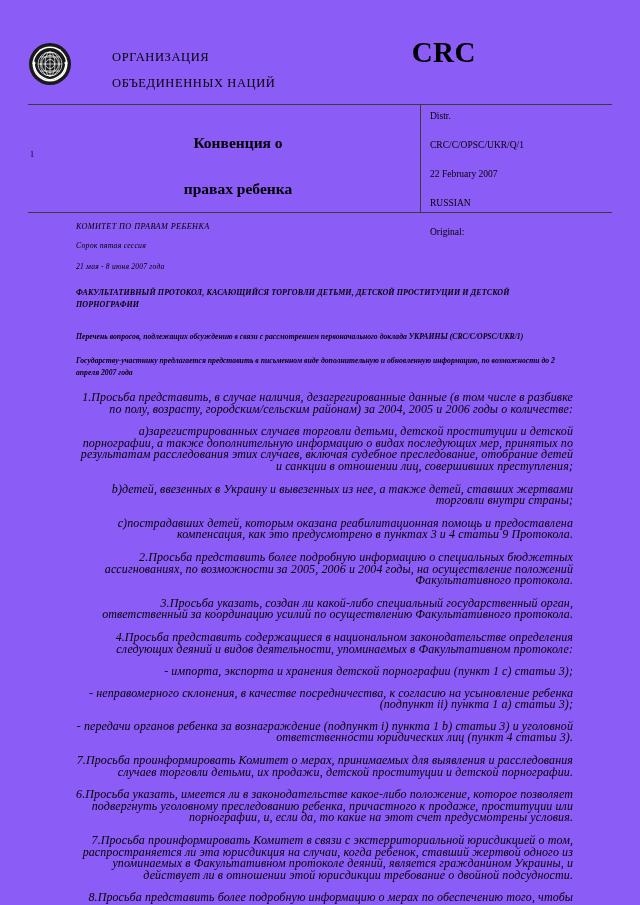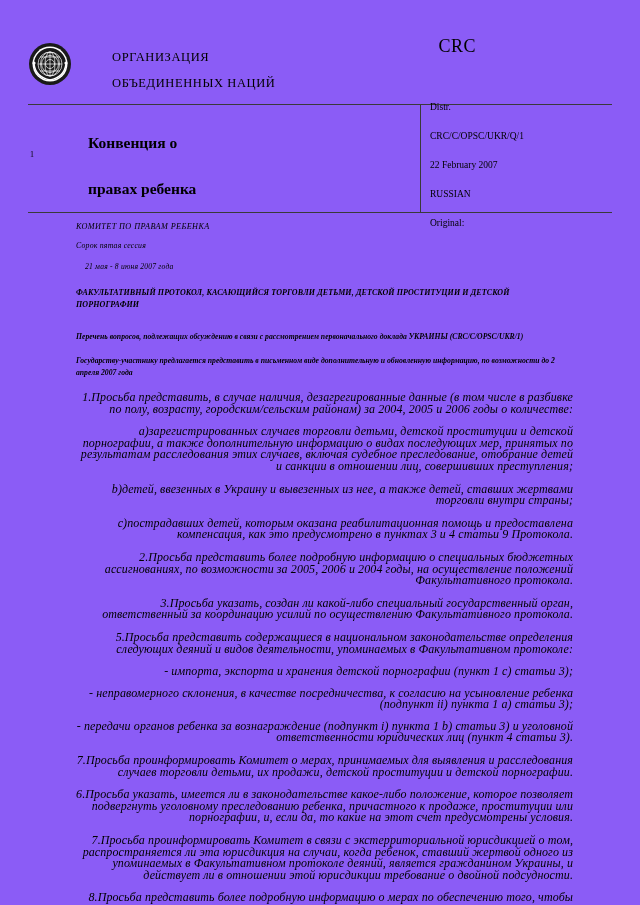--- a/index.html
+++ b/index.html
@@ -49,22 +49,22 @@
     line-height: 26px;
     color: #000;
   }
   .org-lines div { white-space: nowrap; }
 
   .crc-mark {
     position: absolute;
     right: 164px;
     top: 36px;
     font-family: "Liberation Serif", serif;
-    font-size: 18px;
-    font-weight: normal;
+    font-size: 29px;
+    font-weight: bold;
     letter-spacing: 0.5px;
   }
 
   
   .rule {
     position: absolute;
     left: 28px;
     width: 584px;
     height: 0;
     border-top: 1px solid #3a3a3a;
@@ -84,35 +84,35 @@
   
   .conv-title {
     position: absolute;
     left: 88px;
     top: 120px;
     width: 300px;
     font-size: 15.5px;
     font-weight: bold;
     line-height: 46px;
   }
-  .conv-title div { white-space: nowrap; }
+  .conv-title div { white-space: nowrap; text-align: center; }
 
   .side-num {
     position: absolute;
     left: 30px;
     top: 150px;
     font-size: 8px;
     color: #000;
   }
 
   
   .distr {
     position: absolute;
     left: 430px;
-    top: 101px;
+    top: 110px;
     width: 190px;
     font-size: 9.5px;
     line-height: 12px;
     color: #000;
   }
   .distr .row { margin-bottom: 17px; }
   .distr .row:last-child { margin-bottom: 0; }
 
   
   .body {
@@ -129,21 +129,20 @@
   }
   .b-session {
     font-size: 7.8px;
     letter-spacing: 0.2px;
     margin-bottom: 12px;
   }
   .b-dates {
     font-size: 7.6px;
     letter-spacing: 0.2px;
     margin-bottom: 16px;
-    margin-left: 9px;
   }
   .b-head {
     font-size: 8px;
     font-weight: bold;
     line-height: 12px;
     letter-spacing: 0.1px;
     margin-bottom: 20px;
   }
   .b-sub {
     font-size: 7.7px;
@@ -234,21 +233,21 @@
     <div class="b-head">ФАКУЛЬТАТИВНЫЙ ПРОТОКОЛ, КАСАЮЩИЙСЯ ТОРГОВЛИ ДЕТЬМИ, ДЕТСКОЙ ПРОСТИТУЦИИ И ДЕТСКОЙ ПОРНОГРАФИИ</div>
     <div class="b-sub">Перечень вопросов, подлежащих обсуждению в связи с рассмотрением первоначального доклада УКРАИНЫ (CRC/C/OPSC/UKR/1)</div>
     <div class="b-note">Государству-участнику предлагается представить в письменном виде дополнительную и обновленную информацию, по возможности до 2 апреля 2007 года</div>
 
     <div class="para">1.Просьба представить, в случае наличия, дезагрегированные данные (в том числе в разбивке по полу, возрасту, городским/сельским районам) за 2004, 2005 и 2006 годы о количестве:</div>
     <div class="para">a)зарегистрированных случаев торговли детьми, детской проституции и детской порнографии, а также дополнительную информацию о видах последующих мер, принятых по результатам расследования этих случаев, включая судебное преследование, отобрание детей и санкции в отношении лиц, совершивших преступления;</div>
     <div class="para">b)детей, ввезенных в Украину и вывезенных из нее, а также детей, ставших жертвами торговли внутри страны;</div>
     <div class="para">c)пострадавших детей, которым оказана реабилитационная помощь и предоставлена компенсация, как это предусмотрено в пунктах 3 и 4 статьи 9 Протокола.</div>
     <div class="para">2.Просьба представить более подробную информацию о специальных бюджетных ассигнованиях, по возможности за 2005, 2006 и 2004 годы, на осуществление положений Факультативного протокола.</div>
     <div class="para">3.Просьба указать, создан ли какой-либо специальный государственный орган, ответственный за координацию усилий по осуществлению Факультативного протокола.</div>
-    <div class="para">5.Просьба представить содержащиеся в национальном законодательстве определения следующих деяний и видов деятельности, упоминаемых в Факультативном протоколе:</div>
+    <div class="para">4.Просьба представить содержащиеся в национальном законодательстве определения следующих деяний и видов деятельности, упоминаемых в Факультативном протоколе:</div>
     <div class="para tight">- импорта, экспорта и хранения детской порнографии (пункт 1 с) статьи 3);</div>
     <div class="para tight">- неправомерного склонения, в качестве посредничества, к согласию на усыновление ребенка (подпункт ii) пункта 1 a) статьи 3);</div>
     <div class="para">- передачи органов ребенка за вознаграждение (подпункт i) пункта 1 b) статьи 3) и уголовной ответственности юридических лиц (пункт 4 статьи 3).</div>
     <div class="para">7.Просьба проинформировать Комитет о мерах, принимаемых для выявления и расследования случаев торговли детьми, их продажи, детской проституции и детской порнографии.</div>
     <div class="para">6.Просьба указать, имеется ли в законодательстве какое-либо положение, которое позволяет подвергнуть уголовному преследованию ребенка, причастного к продаже, проституции или порнографии, и, если да, то какие на этот счет предусмотрены условия.</div>
     <div class="para">7.Просьба проинформировать Комитет в связи с экстерриториальной юрисдикцией о том, распространяется ли эта юрисдикция на случаи, когда ребенок, ставший жертвой одного из упоминаемых в Факультативном протоколе деяний, является гражданином Украины, и действует ли в отношении этой юрисдикции требование о двойной подсудности.</div>
     <div class="para">8.Просьба представить более подробную информацию о мерах по обеспечению того, чтобы все лица, причастные к</div>
   </div>
 
 </div>

